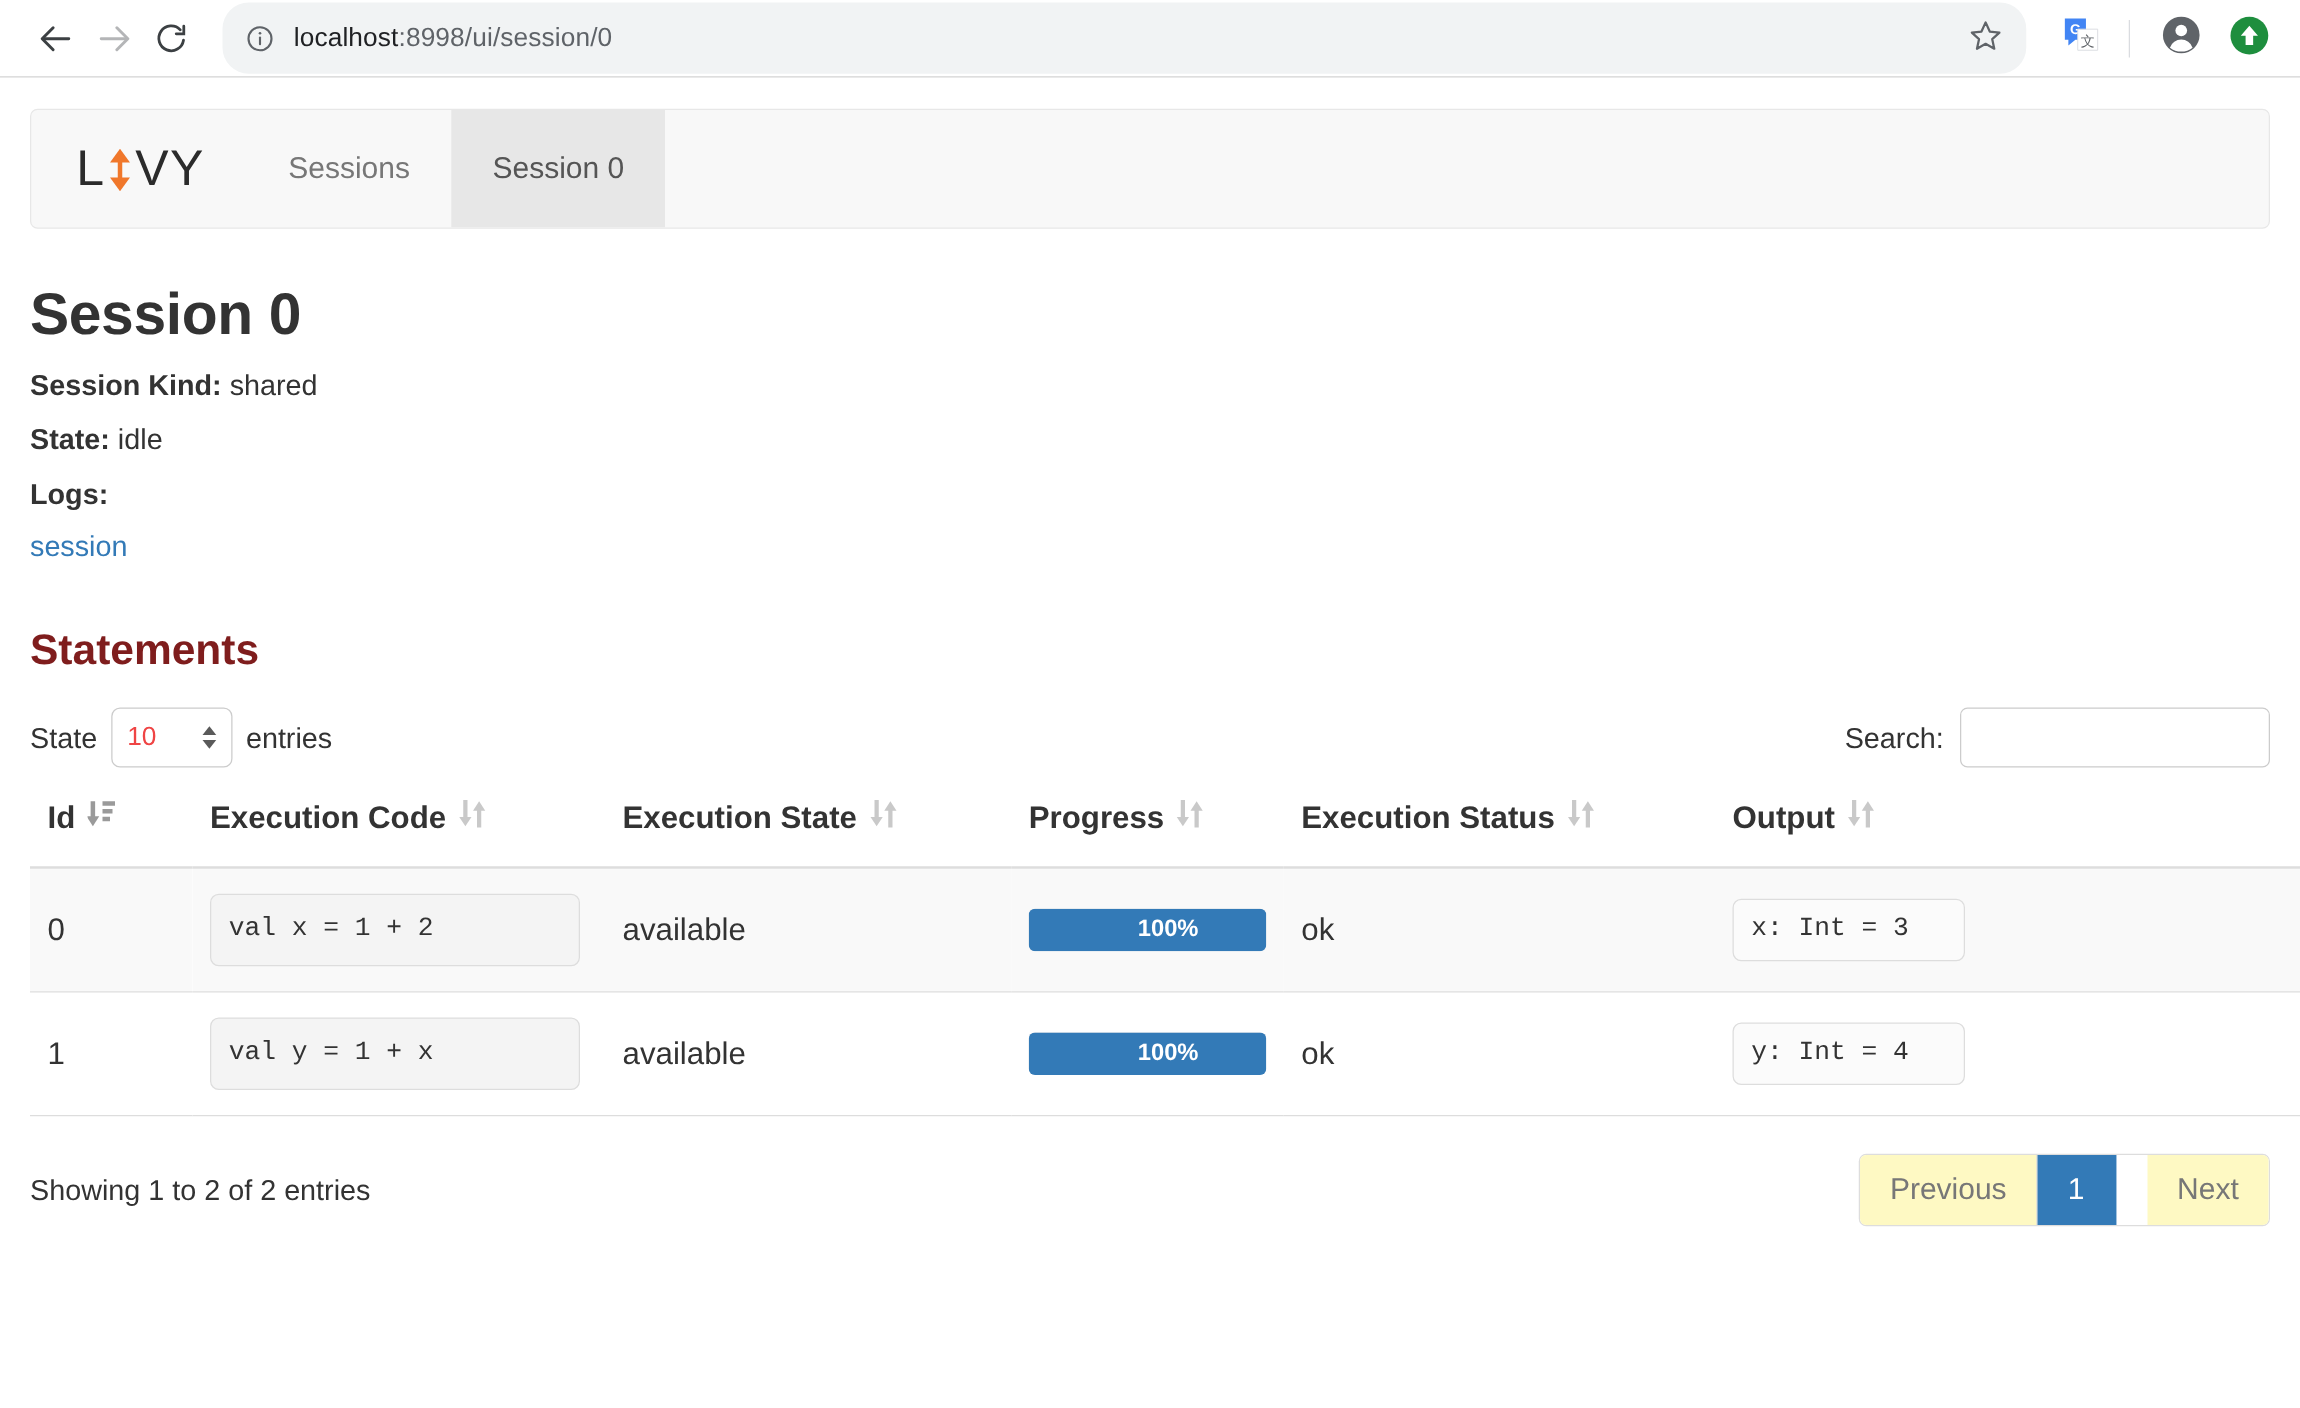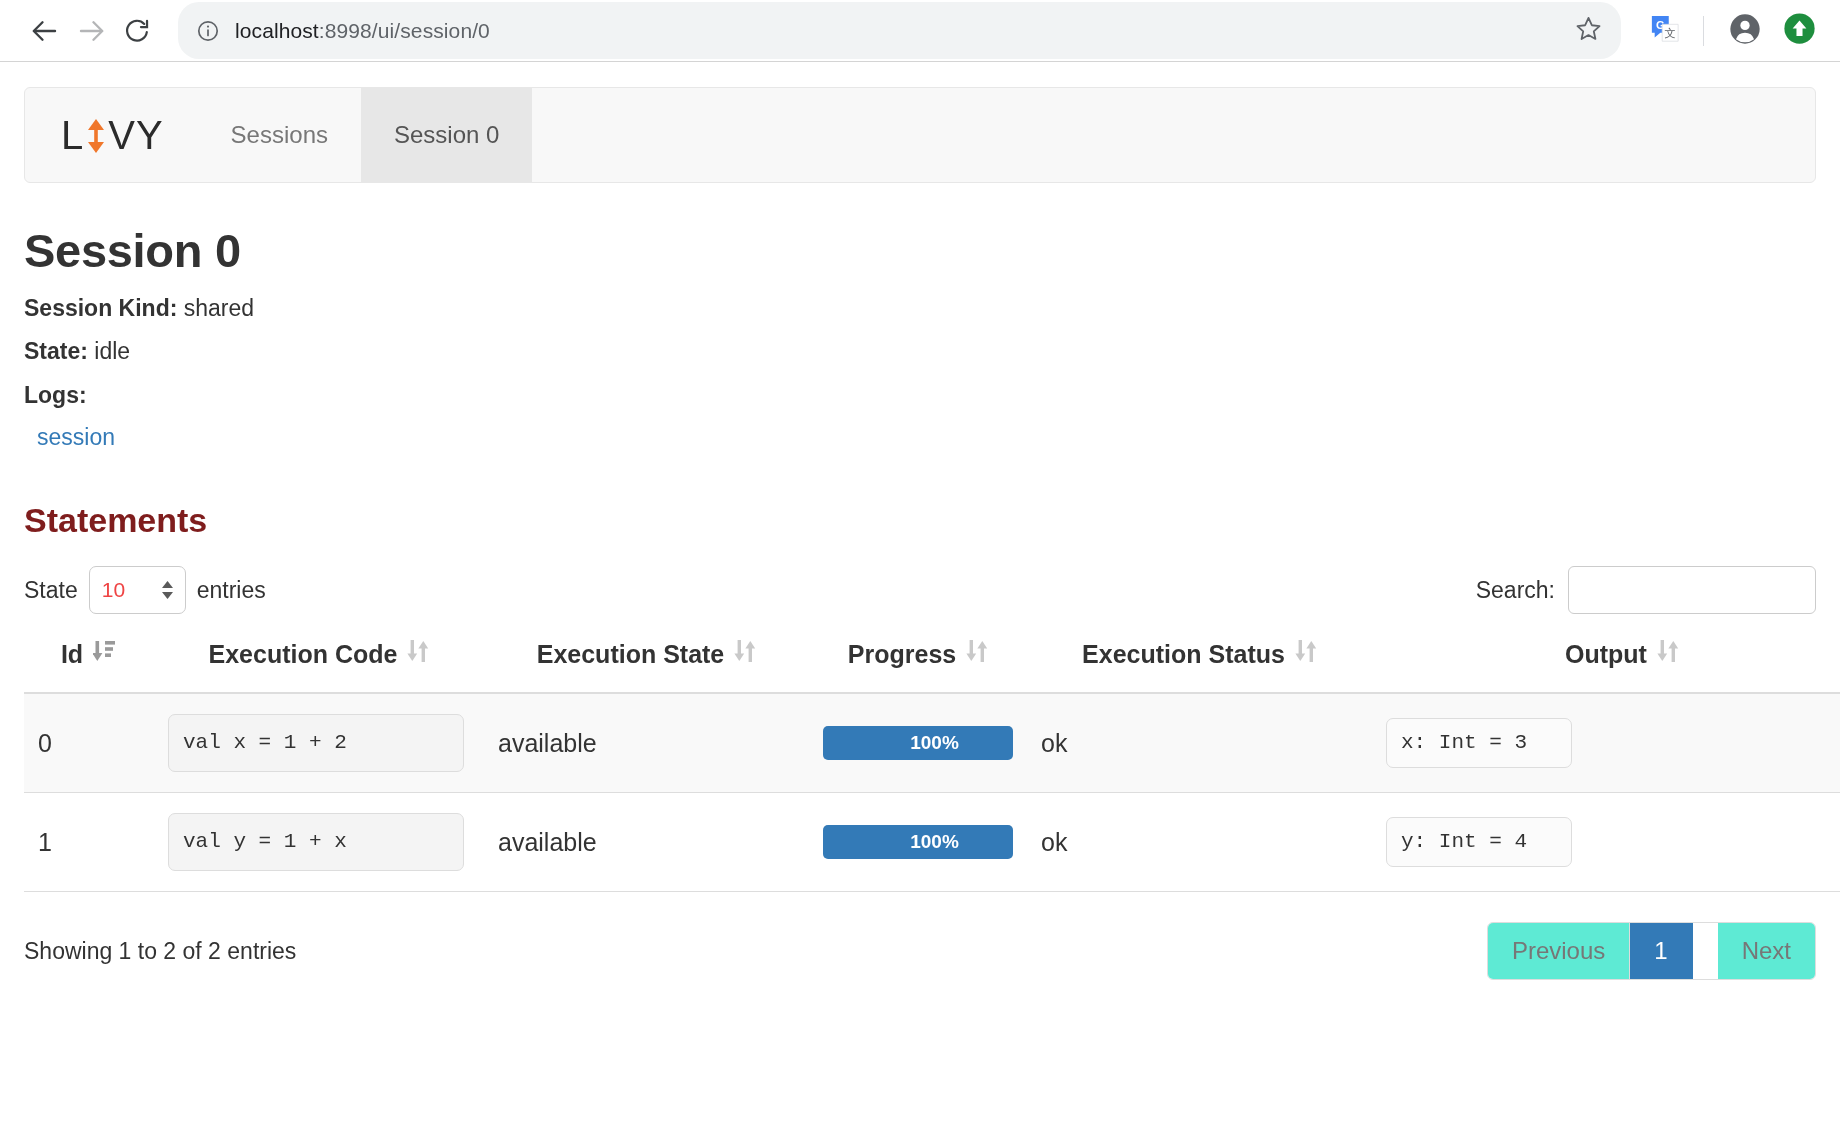--- a/index.html
+++ b/index.html
@@ -187,21 +187,20 @@
     line-height: 1.15;
   }
   .meta-line b { font-weight: bold; }
   .log-link {
     display: inline-block;
     margin-top: 16px;
     font-size: 23px;
     color: #337ab7;
     text-decoration: none;
     cursor: pointer;
-    margin-left: 13px;
   }
 
   h2.section-title {
     font-size: 34px;
     font-weight: bold;
     margin: 50px 0 0 0;
     color: #7f1d1d;
   }
 
   
@@ -280,21 +279,21 @@
     padding: 0 14px 22px 14px;
     border-bottom: 2px solid #dddddd;
     vertical-align: bottom;
     white-space: nowrap;
     cursor: pointer;
     position: relative;
   }
   table.stmt-table th .th-inner {
     display: flex;
     align-items: center;
-    justify-content: center;
+    justify-content: flex-start;
     gap: 10px;
   }
   table.stmt-table td {
     font-size: 25px;
     color: #333333;
     padding: 20px 14px;
     border-bottom: 1px solid #dddddd;
     vertical-align: middle;
     overflow: hidden;
   }
@@ -384,21 +383,21 @@
     overflow: hidden;
   }
   .page-btn {
     font-size: 24px;
     color: #777777;
     padding: 0 24px;
     height: 56px;
     display: flex;
     align-items: center;
     justify-content: center;
-    background: #5eead4;
+    background: #fef9c3;
     cursor: pointer;
     border-right: 1px solid #dddddd;
     box-sizing: border-box;
   }
   .page-btn:last-child { border-right: none; margin-left: 25px; }
   .page-btn.active {
     background: #337ab7;
     color: #ffffff;
     border-right-color: #337ab7;
   }

